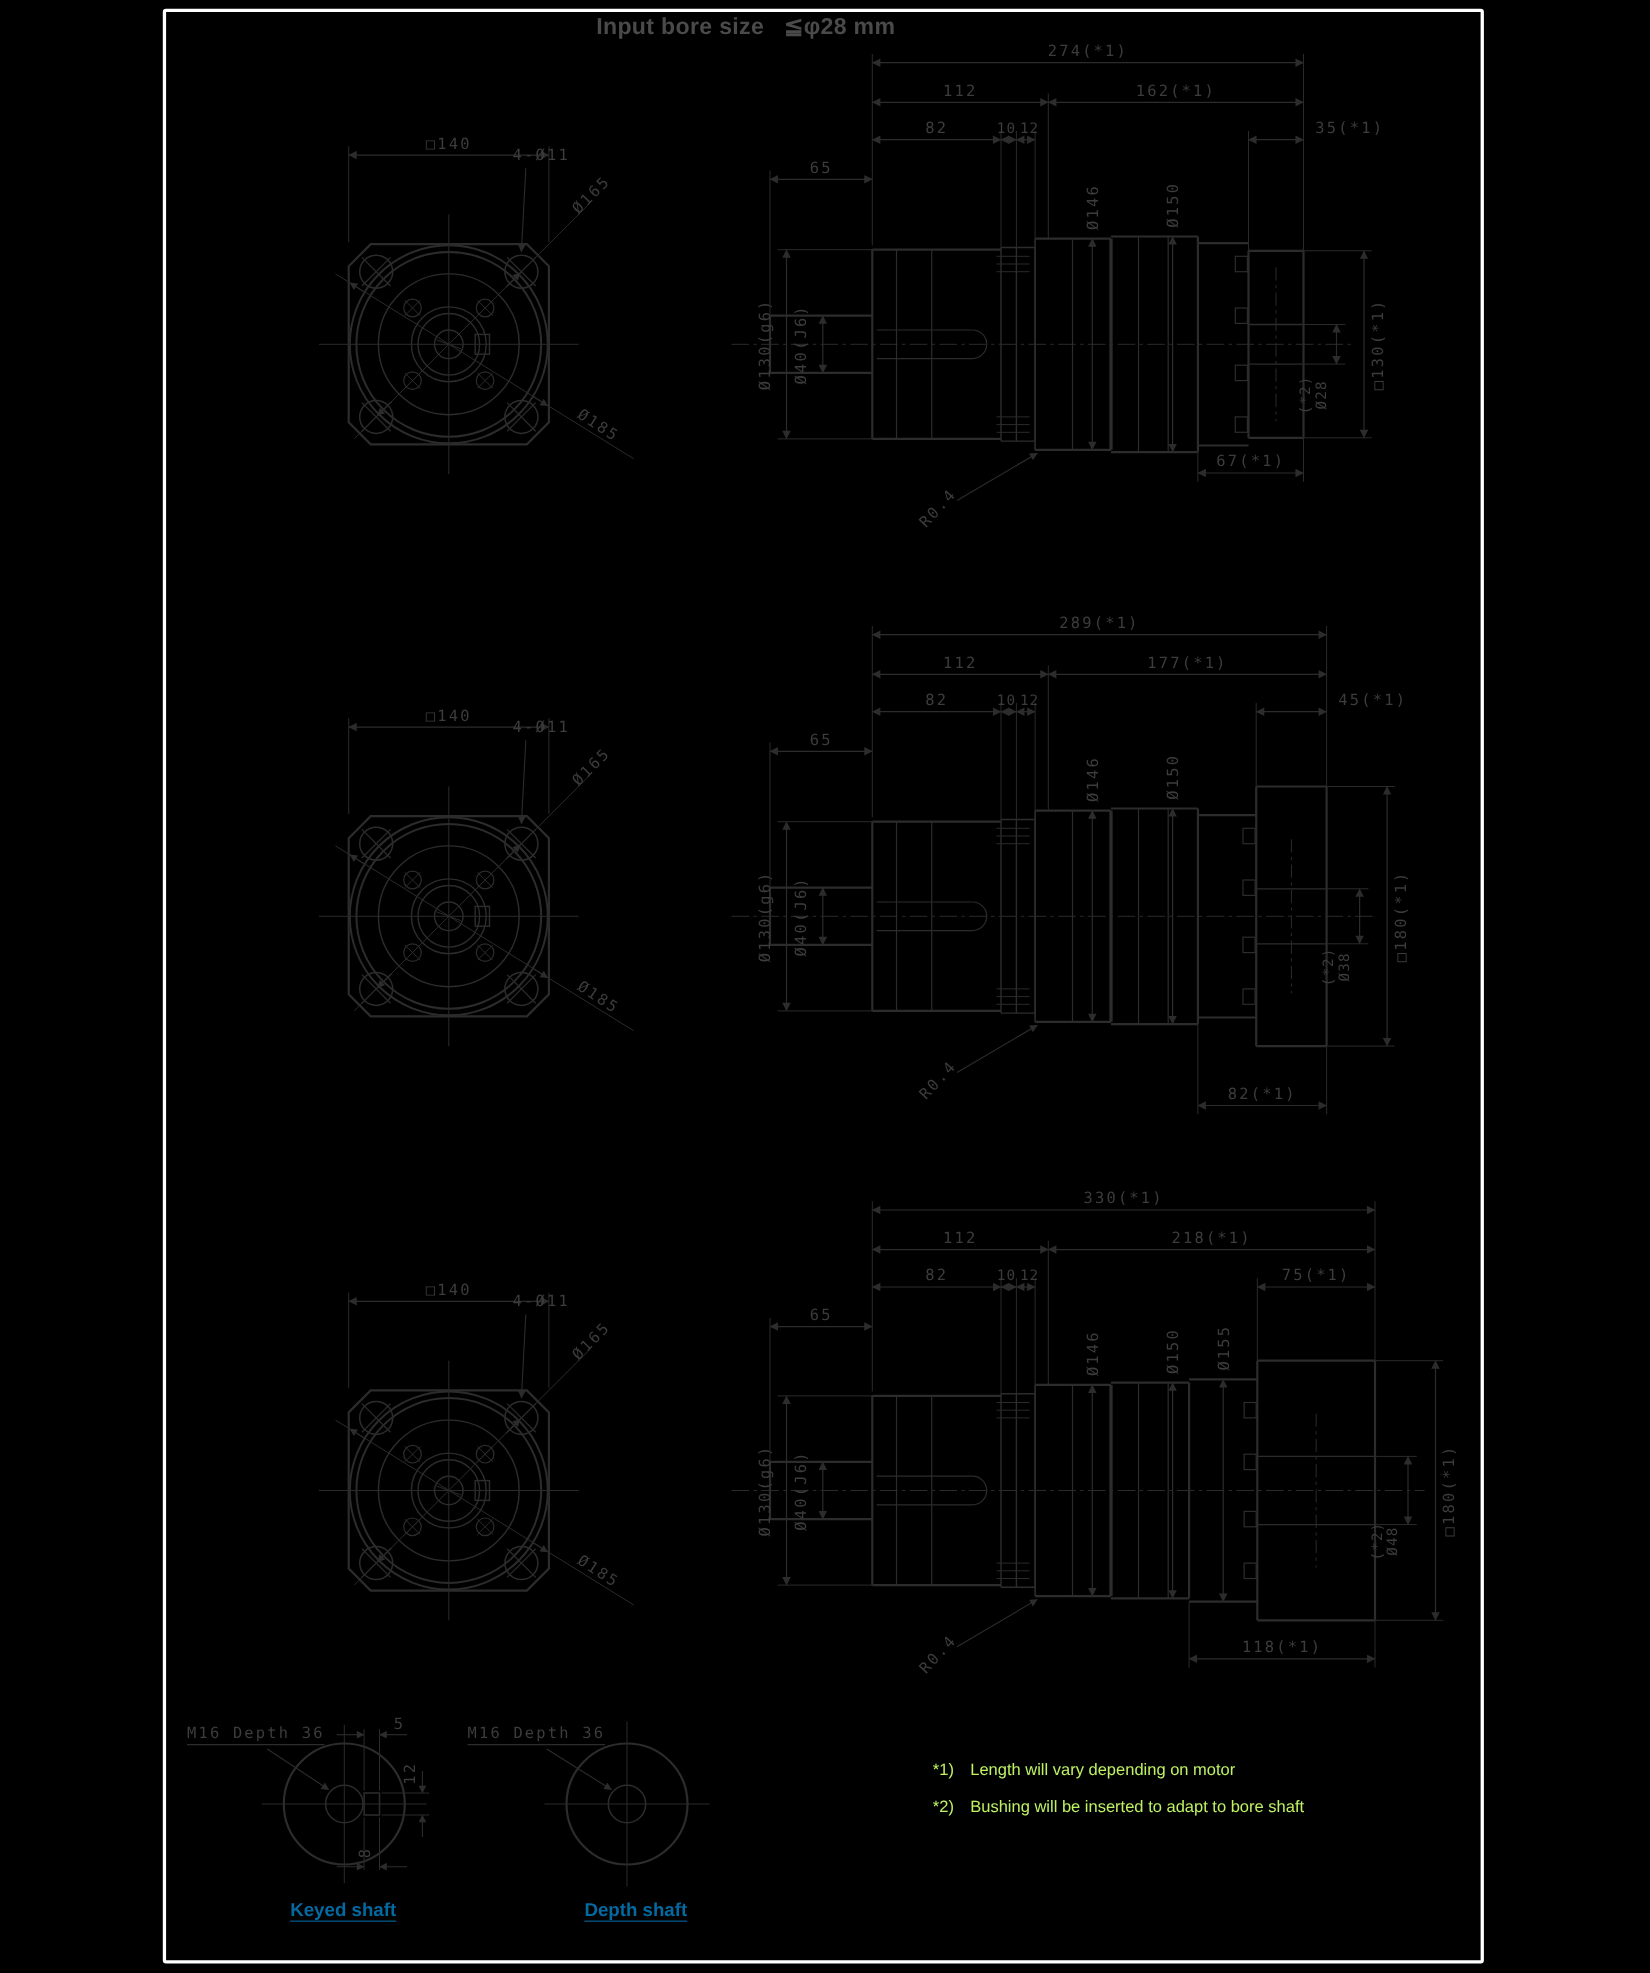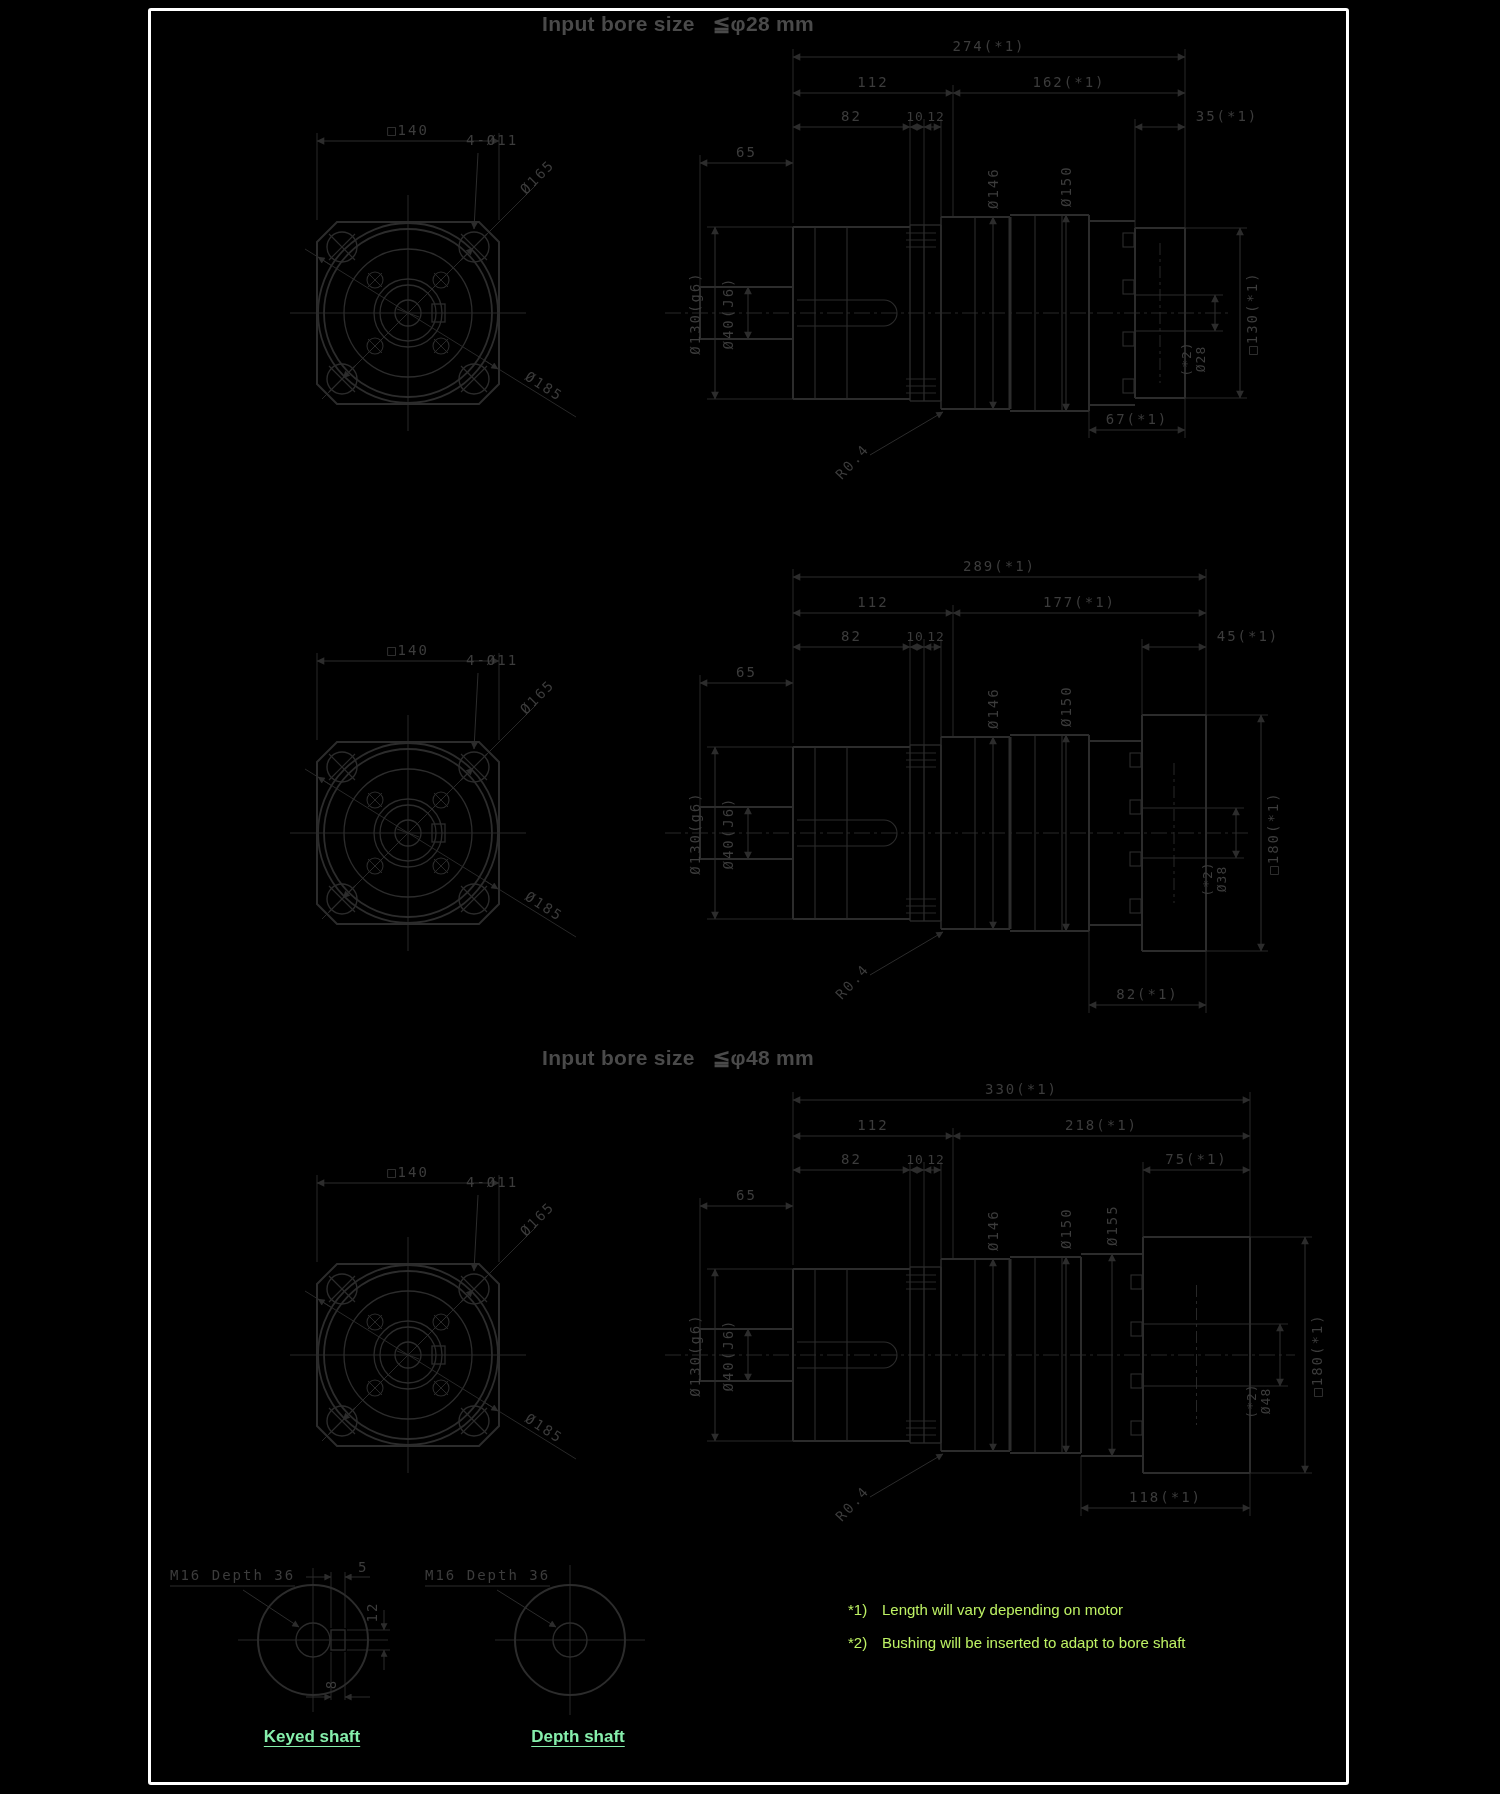--- a/index.html
+++ b/index.html
@@ -8,34 +8,31 @@
   #frame{position:absolute;left:148px;top:8px;width:1201px;height:1777px;
          border:3px solid #ffffff;border-radius:3px;box-sizing:border-box;}
   svg{position:absolute;left:0;top:0;}
   .dim{font-family:"DejaVu Sans Mono",monospace;font-size:14px;letter-spacing:2px;fill:#3c3c3c;}
   .dim.small{font-size:13px;letter-spacing:1px;}
   .sec-title{position:absolute;left:148px;width:1060px;text-align:center;
              font-size:21px;font-weight:bold;color:#4a4a4a;letter-spacing:.3px;}
   .sec-title .bore{margin-left:18px;}
   .footnote{position:absolute;left:848px;font-size:15px;color:#bef264;}
   .footnote .fn-m{display:inline-block;width:34px;}
-  .shaft-label{position:absolute;font-size:17px;font-weight:bold;color:#86efac;
+  .shaft-label{position:absolute;font-size:17px;font-weight:bold;color:#0369a1;
                text-align:center;text-decoration:underline;text-underline-offset:4px;}
 </style>
 </head>
 <body>
 
 <div id="canvas">
   <div id="frame"></div>
 
   <div class="sec-title" style="top:12px">
     <span>Input bore size</span><span class="bore">≦φ28 mm</span>
-  </div>
-  <div class="sec-title" style="top:1046px">
-    <span>Input bore size</span><span class="bore">≦φ48 mm</span>
   </div>
 
   <svg id="drawing" width="1500" height="1794">
     <defs>
       <marker id="ah" viewBox="0 0 10 10" refX="9.5" refY="5" markerWidth="10" markerHeight="7" orient="auto-start-reverse">
           <path d="M0,0 L10,5 L0,10 z" fill="#2c2c2c"></path>
         </marker>
     </defs>
   <g></g>
       <g>

